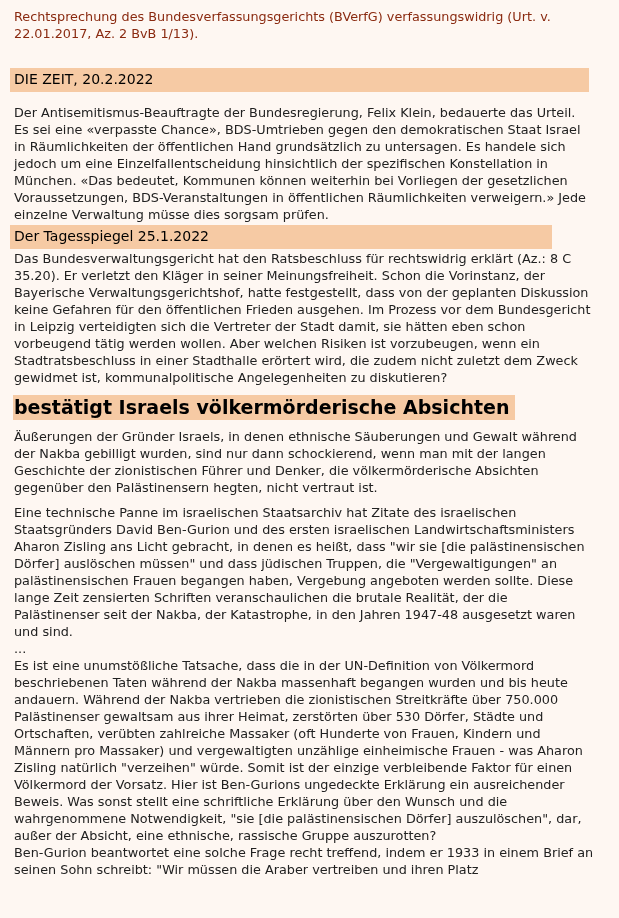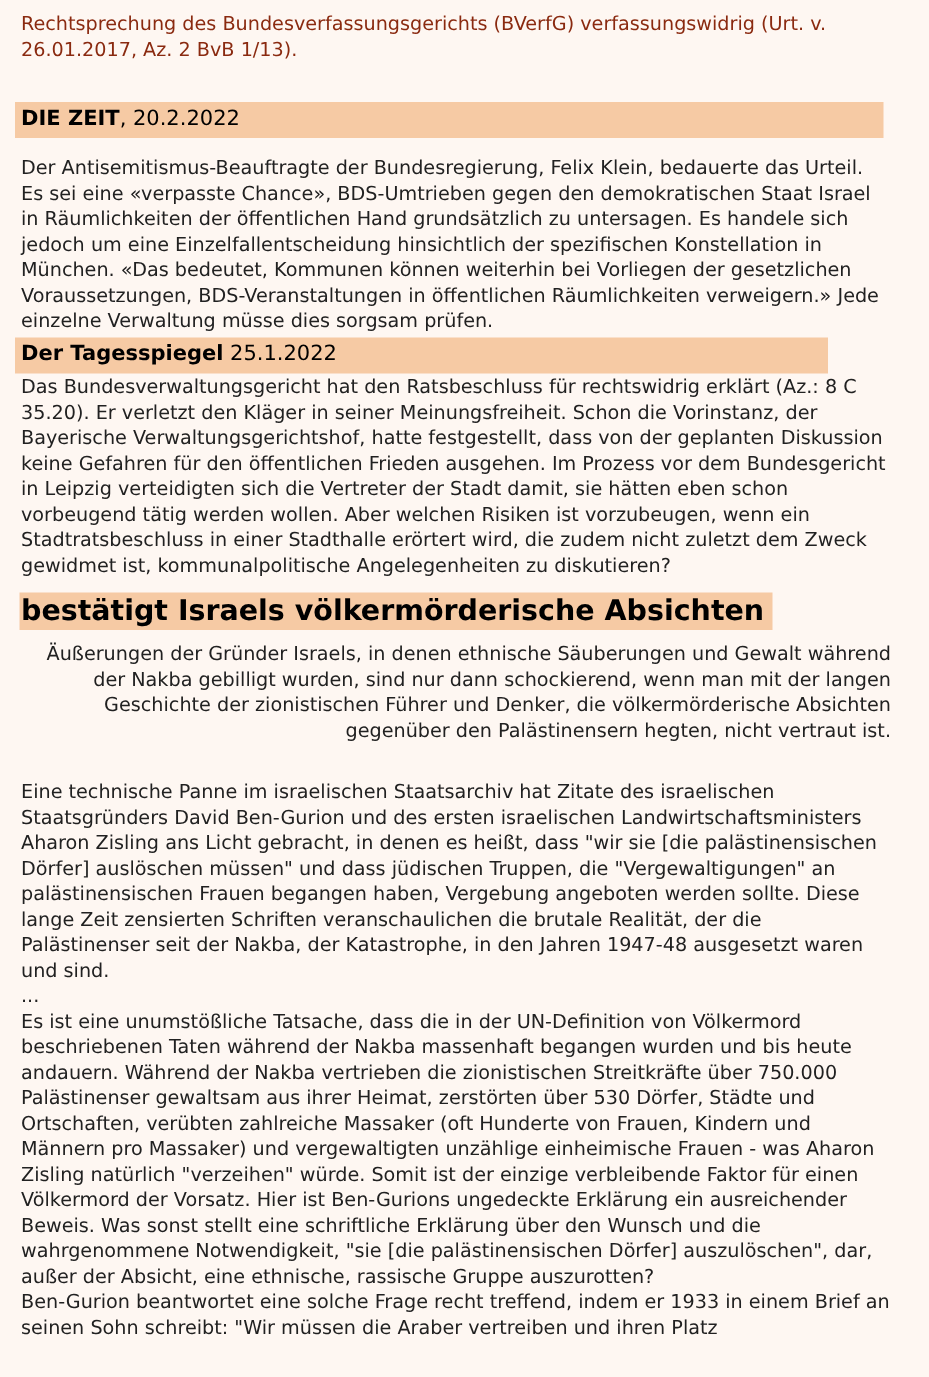--- a/index.html
+++ b/index.html
@@ -19,43 +19,43 @@
   .page{padding:8px 25px 0 14px;width:580px;}
   p{margin:0;}
   .intro{color:var(--intro-text);margin:0 0 26px;}
   .bar{
     box-sizing:border-box;
     background:var(--hl);
     margin-left:-4px;
     padding:3px 4px 4px 4px;
     font-size:14px;line-height:17px;color:var(--heading-text);
   }
-  .bar .src{font-weight:bold;}
+  .bar .src{font-weight:normal;}
   .bar-zeit{width:579px;margin-bottom:12px;}
   .para-zeit{margin-bottom:2px;}
   .bar-tsp{width:542px;margin-bottom:1px;}
   .para-tsp{margin-bottom:8px;}
   .title{
     margin:0 0 8px;
     font-size:19px;line-height:26px;font-weight:bold;color:var(--heading-text);
   }
   .title .hl{
     background:var(--hl);
     padding:1px 6px 2px 1px;
     margin-left:-1px;
   }
-  .p-gap{margin-bottom:24px;text-align:right;}
+  .p-gap{margin-bottom:8px;}
   .m0{margin:0;}
 </style>
 </head>
 <body>
 
 <div class="page">
 
-  <p class="intro">Rechtsprechung des Bundesverfassungsgerichts (BVerfG) verfassungswidrig (Urt. v. 26.01.2017, Az. 2 BvB 1/13).</p>
+  <p class="intro">Rechtsprechung des Bundesverfassungsgerichts (BVerfG) verfassungswidrig (Urt. v. 22.01.2017, Az. 2 BvB 1/13).</p>
 
   <div class="bar bar-zeit">
     <span class="src">DIE ZEIT</span><span>, 20.2.2022</span>
   </div>
 
   <p class="para-zeit">Der Antisemitismus-Beauftragte der Bundesregierung, Felix Klein, bedauerte das Urteil. Es sei eine «verpasste Chance», BDS-Umtrieben gegen den demokratischen Staat Israel in Räumlichkeiten der öffentlichen Hand grundsätzlich zu untersagen. Es handele sich jedoch um eine Einzelfallentscheidung hinsichtlich der spezifischen Konstellation in München. «Das bedeutet, Kommunen können weiterhin bei Vorliegen der gesetzlichen Voraussetzungen, BDS-Veranstaltungen in öffentlichen Räumlichkeiten verweigern.» Jede einzelne Verwaltung müsse dies sorgsam prüfen.</p>
 
   <div class="bar bar-tsp">
     <span class="src">Der Tagesspiegel</span><span> 25.1.2022</span>
   </div>

